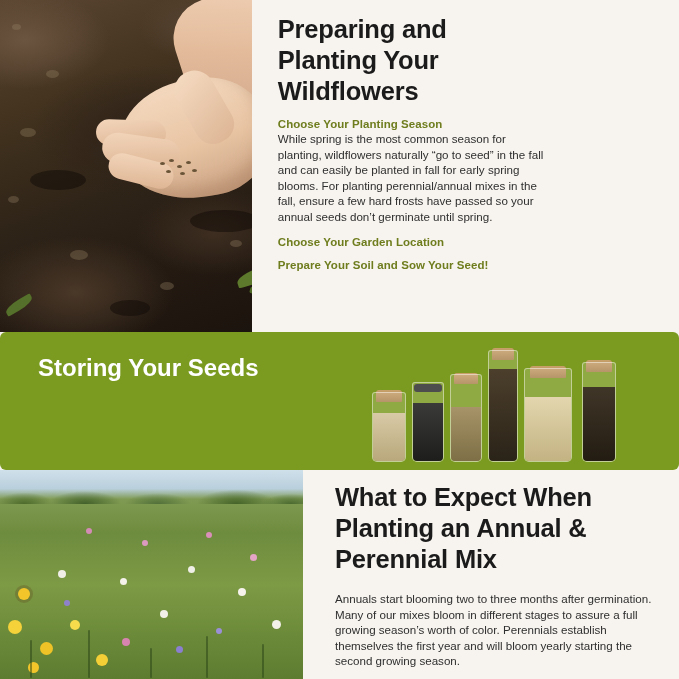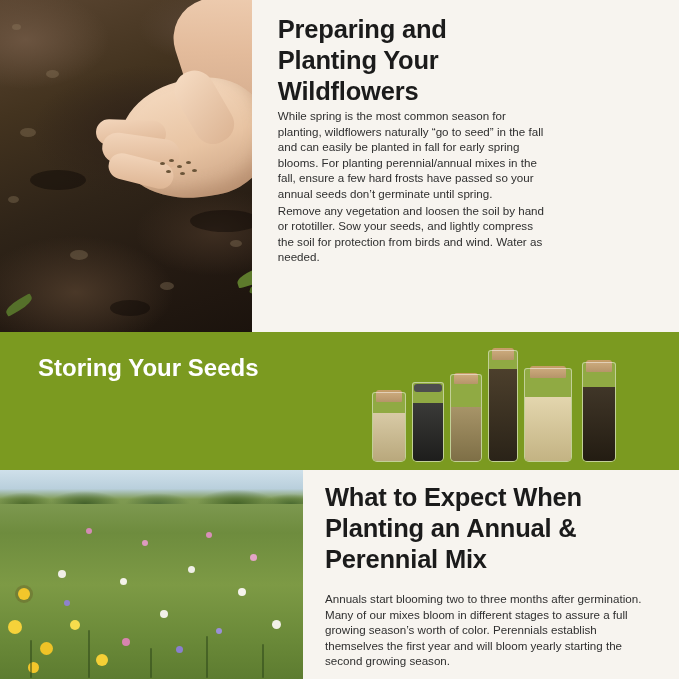--- a/index.html
+++ b/index.html
@@ -133,20 +133,21 @@
     color: #2f2f2f;
   }
 
   
   .sec2 {
     position: absolute;
     left: 0; top: 332px;
     width: 679px; height: 138px;
     background: #7b9a20;
     display: flex;
+    border-radius: 6px;
   }
   .sec2-text {
     width: 340px;
     padding: 22px 28px 0 38px;
   }
   .h2 {
     font-size: 24px;
     font-weight: bold;
     color: #ffffff;
     line-height: 28px;
@@ -218,21 +219,21 @@
     border-radius: 50%;
   }
   .grass-blade {
     position: absolute;
     width: 2px;
     background: rgba(40,66,22,0.5);
     border-radius: 1px;
   }
   .sec3-text {
     width: 376px;
-    padding: 12px 26px 0 22px;
+    padding: 12px 26px 0 32px;
     background: #f7f4ef;
   }
   .h3 {
     font-size: 25.5px;
     line-height: 31px;
     font-weight: bold;
     color: #1b1b1b;
     letter-spacing: -0.2px;
   }
   .body3 {
@@ -284,24 +285,26 @@
           <div class="seed-dot" style="left:8px;top:12px;"></div>
           <div class="seed-dot" style="left:22px;top:14px;"></div>
           <div class="seed-dot" style="left:34px;top:11px;"></div>
         </div>
       </div>
     </div>
 
     <div class="sec1-text">
       <h1 class="h1">Preparing and Planting Your Wildflowers</h1>
 
+      <div class="sub">Choose Your Planting Season</div>
       <p class="body">While spring is the most common season for planting, wildflowers naturally “go to seed” in the fall and can easily be planted in fall for early spring blooms. For planting perennial/annual mixes in the fall, ensure a few hard frosts have passed so your annual seeds don’t germinate until spring.</p>
 
-
-      <p class="body">Remove any vegetation and loosen the soil by hand or rototiller. Sow your seeds, and lightly compress the soil for protection from birds and wind. Water as needed.</p>
+      <div class="sub">Choose Your Garden Location</div>
+
+      <div class="sub">Prepare Your Soil and Sow Your Seed!</div>
     </div>
   </section>
 
   <section class="sec2">
     <div class="sec2-text">
       <h2 class="h2">Storing Your Seeds</h2>
     </div>
 
     <div class="jars">
 

